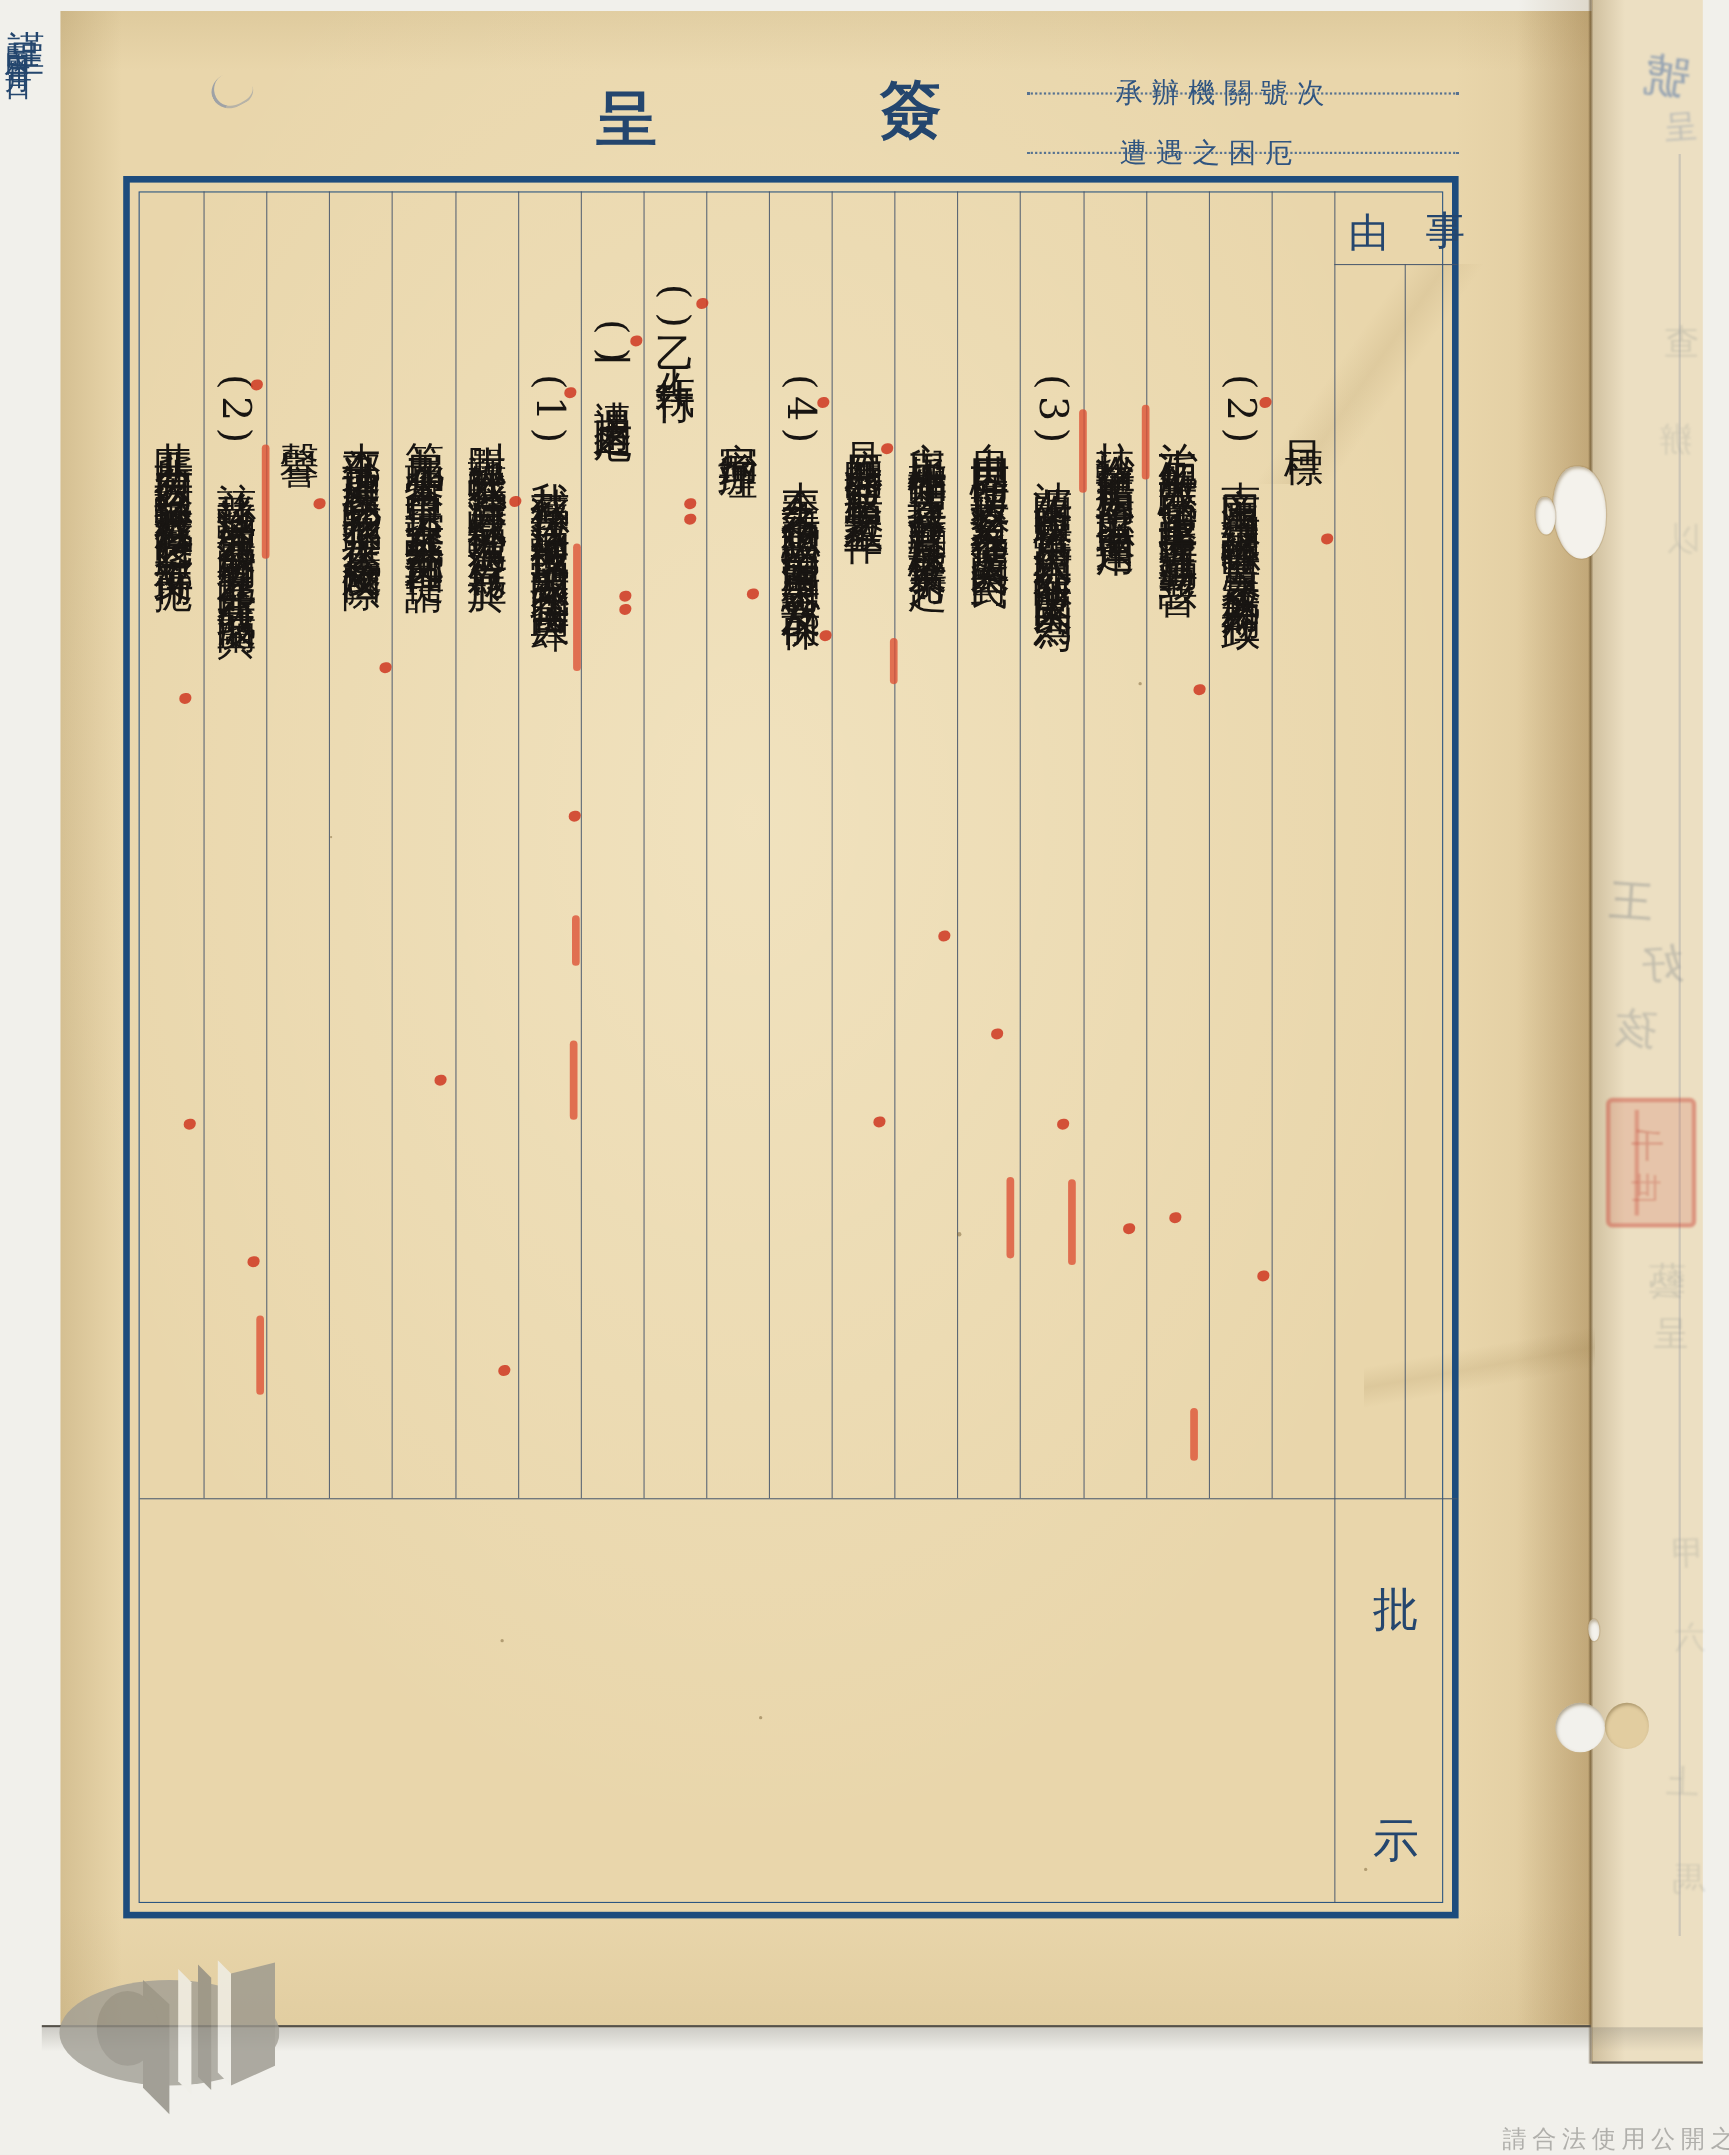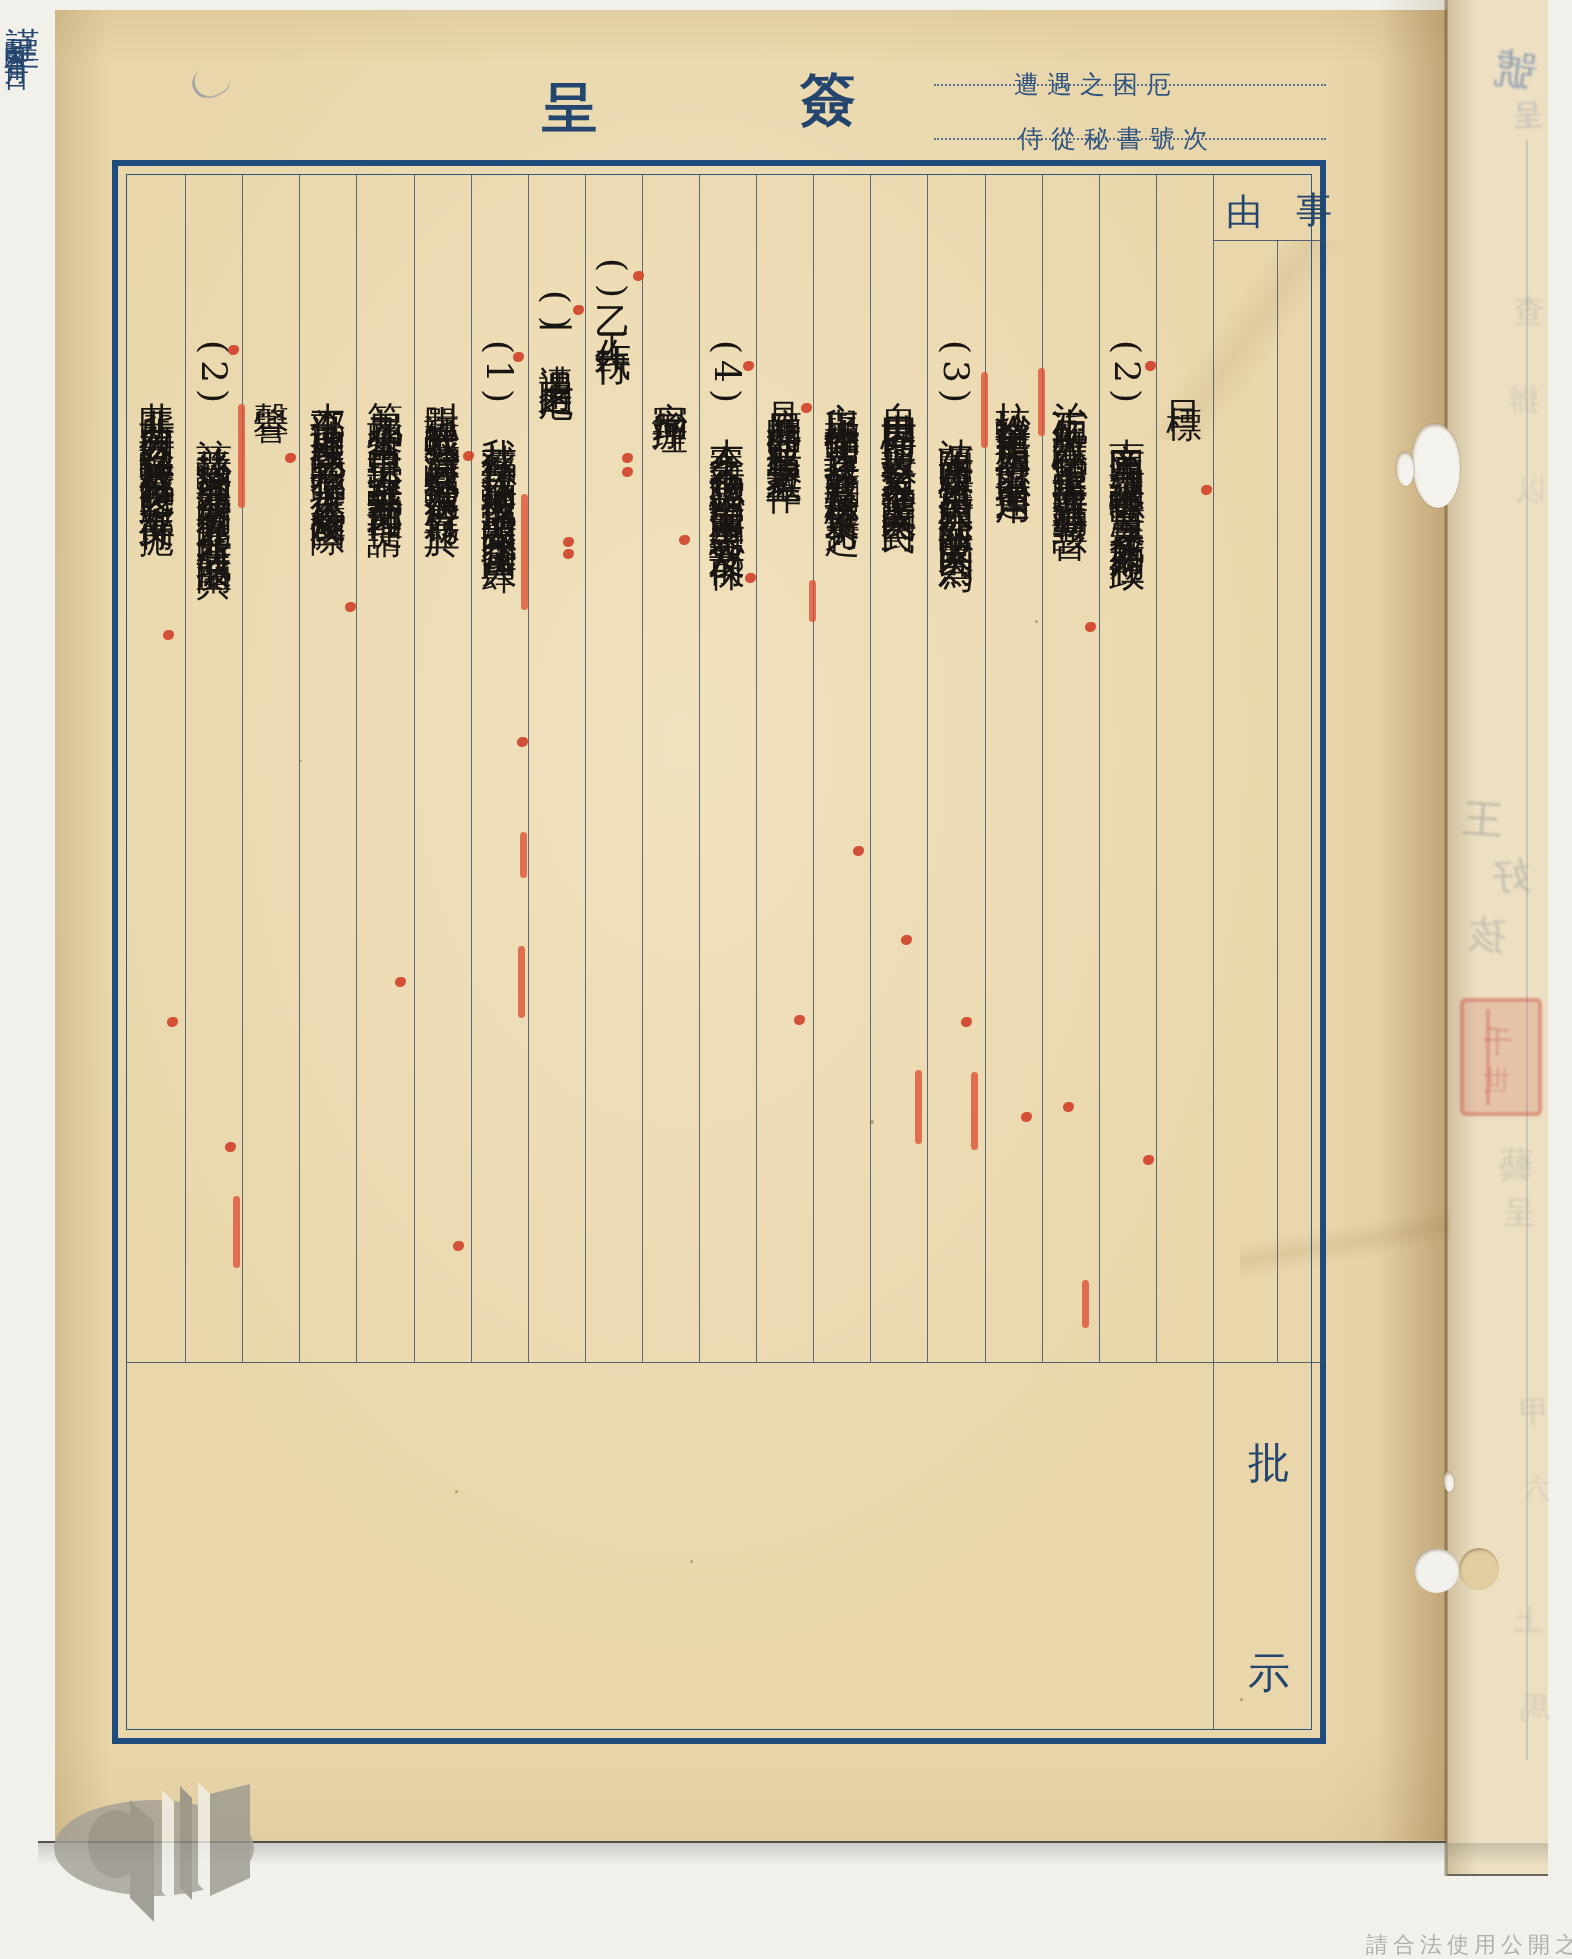--- a/index.html
+++ b/index.html
@@ -79,24 +79,24 @@
   <div class="sheet2"></div>
   <div class="fold-line"></div>
   <div class="ghost-frame-line"></div>
   <div class="crease1"></div>
   <div class="crease2"></div>
   <div class="crease3"></div>
 
   <div class="blue-print title-char" style="left:800px;top:62px;">簽</div>
   <div class="blue-print title-char" style="left:542px;top:72px;">呈</div>
 
-  <div class="blue-print hdr-label" style="left:1014px;top:68px;">遭遇之困厄</div>
+  <div class="blue-print hdr-label" style="left:1014px;top:68px;">承辦機關號次</div>
   <div class="dotted-line" style="left:934px;top:84px;width:392px;"></div>
 
-  <div class="blue-print hdr-label" style="left:1018px;top:122px;">侍從秘書號次</div>
+  <div class="blue-print hdr-label" style="left:1018px;top:122px;">遭遇之困厄</div>
   <div class="dotted-line" style="left:934px;top:138px;width:392px;"></div>
 
   <div class="frame-outer"></div>
   <div class="frame-inner"></div>
   <div id="grid">
       <div class="vline" style="left: 185px; top: 174px; height: 1188px;"></div>
       <div class="vline" style="left: 242px; top: 174px; height: 1188px;"></div>
       <div class="vline" style="left: 299px; top: 174px; height: 1188px;"></div>
       <div class="vline" style="left: 356px; top: 174px; height: 1188px;"></div>
       <div class="vline" style="left: 414px; top: 174px; height: 1188px;"></div>

